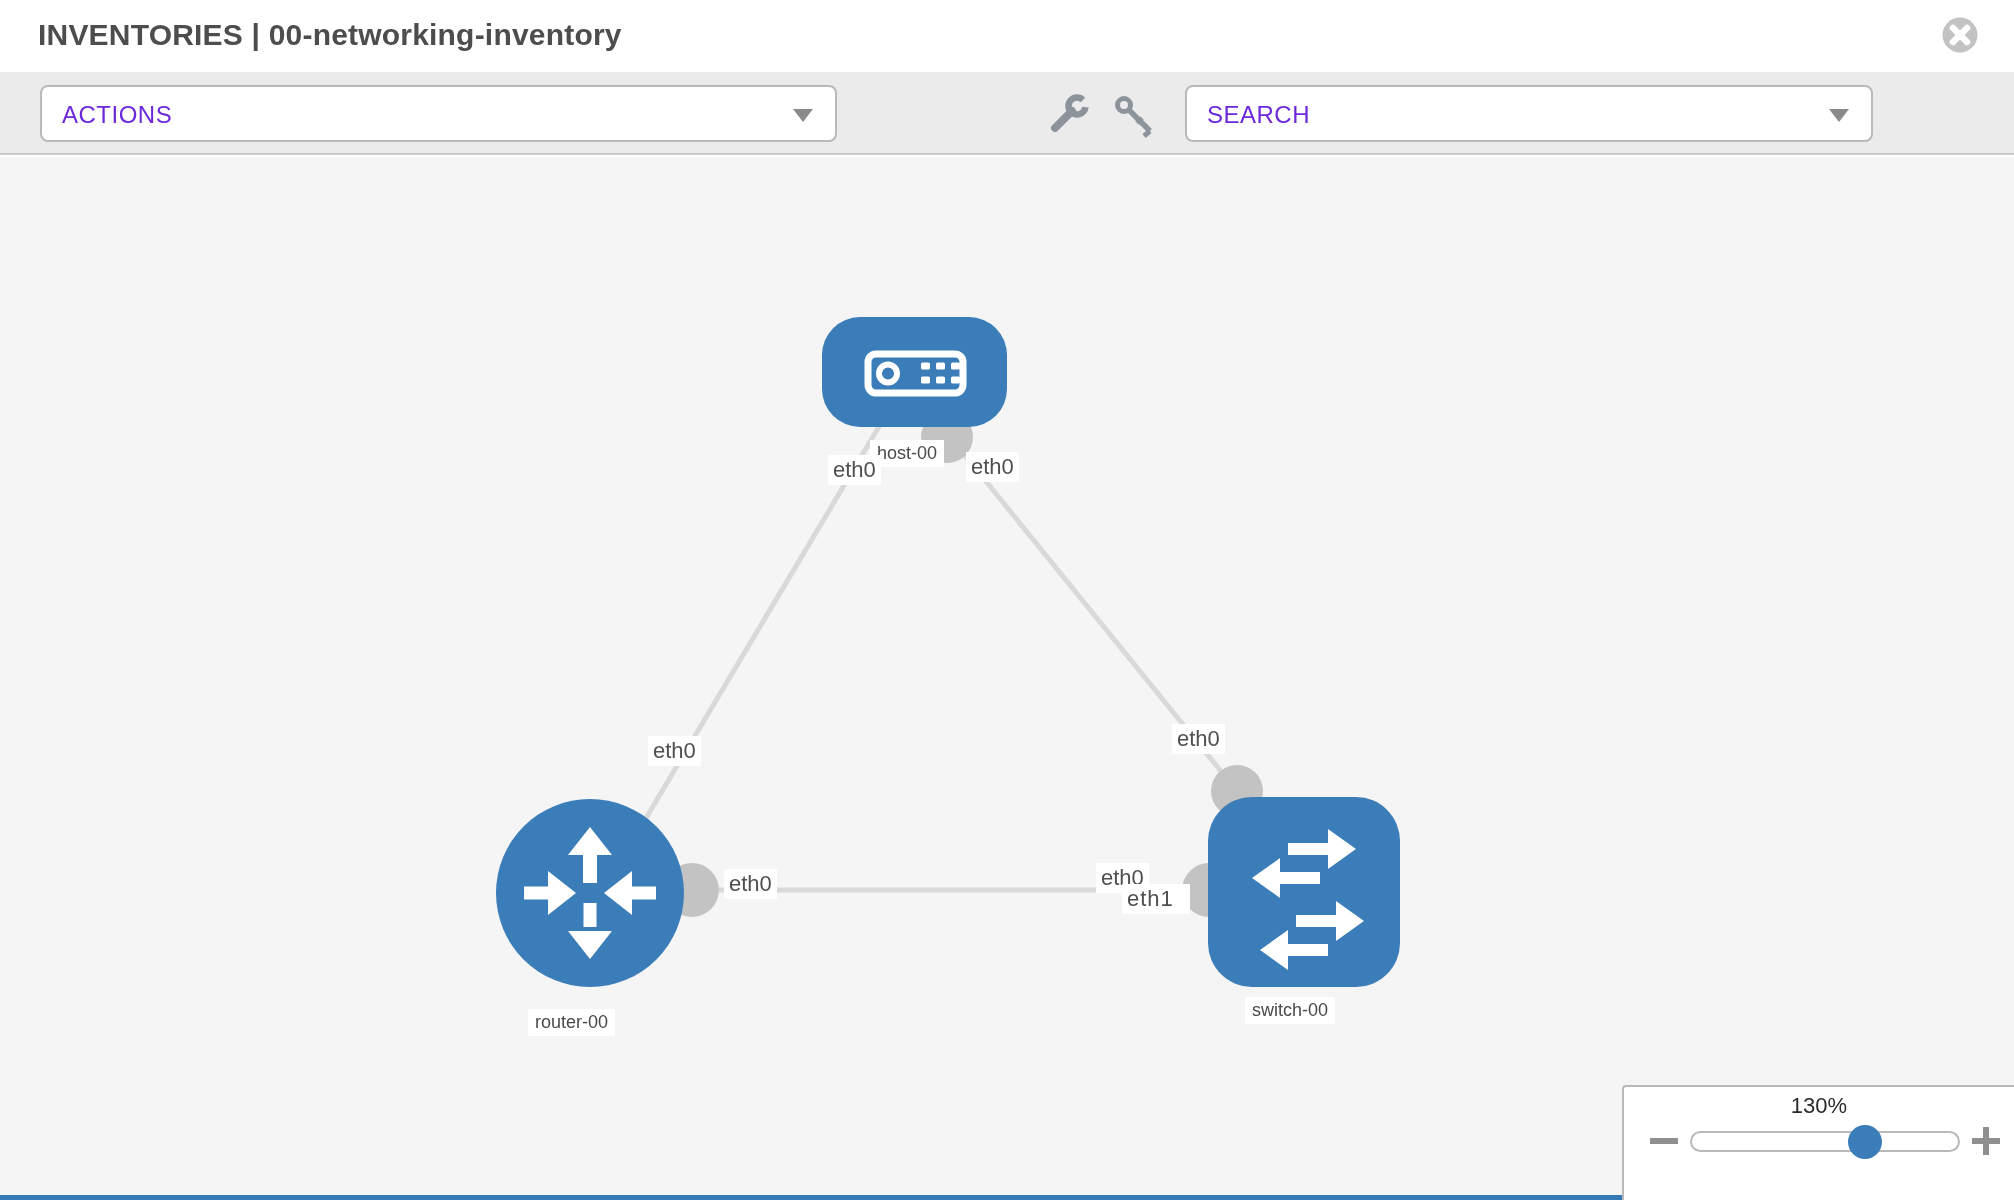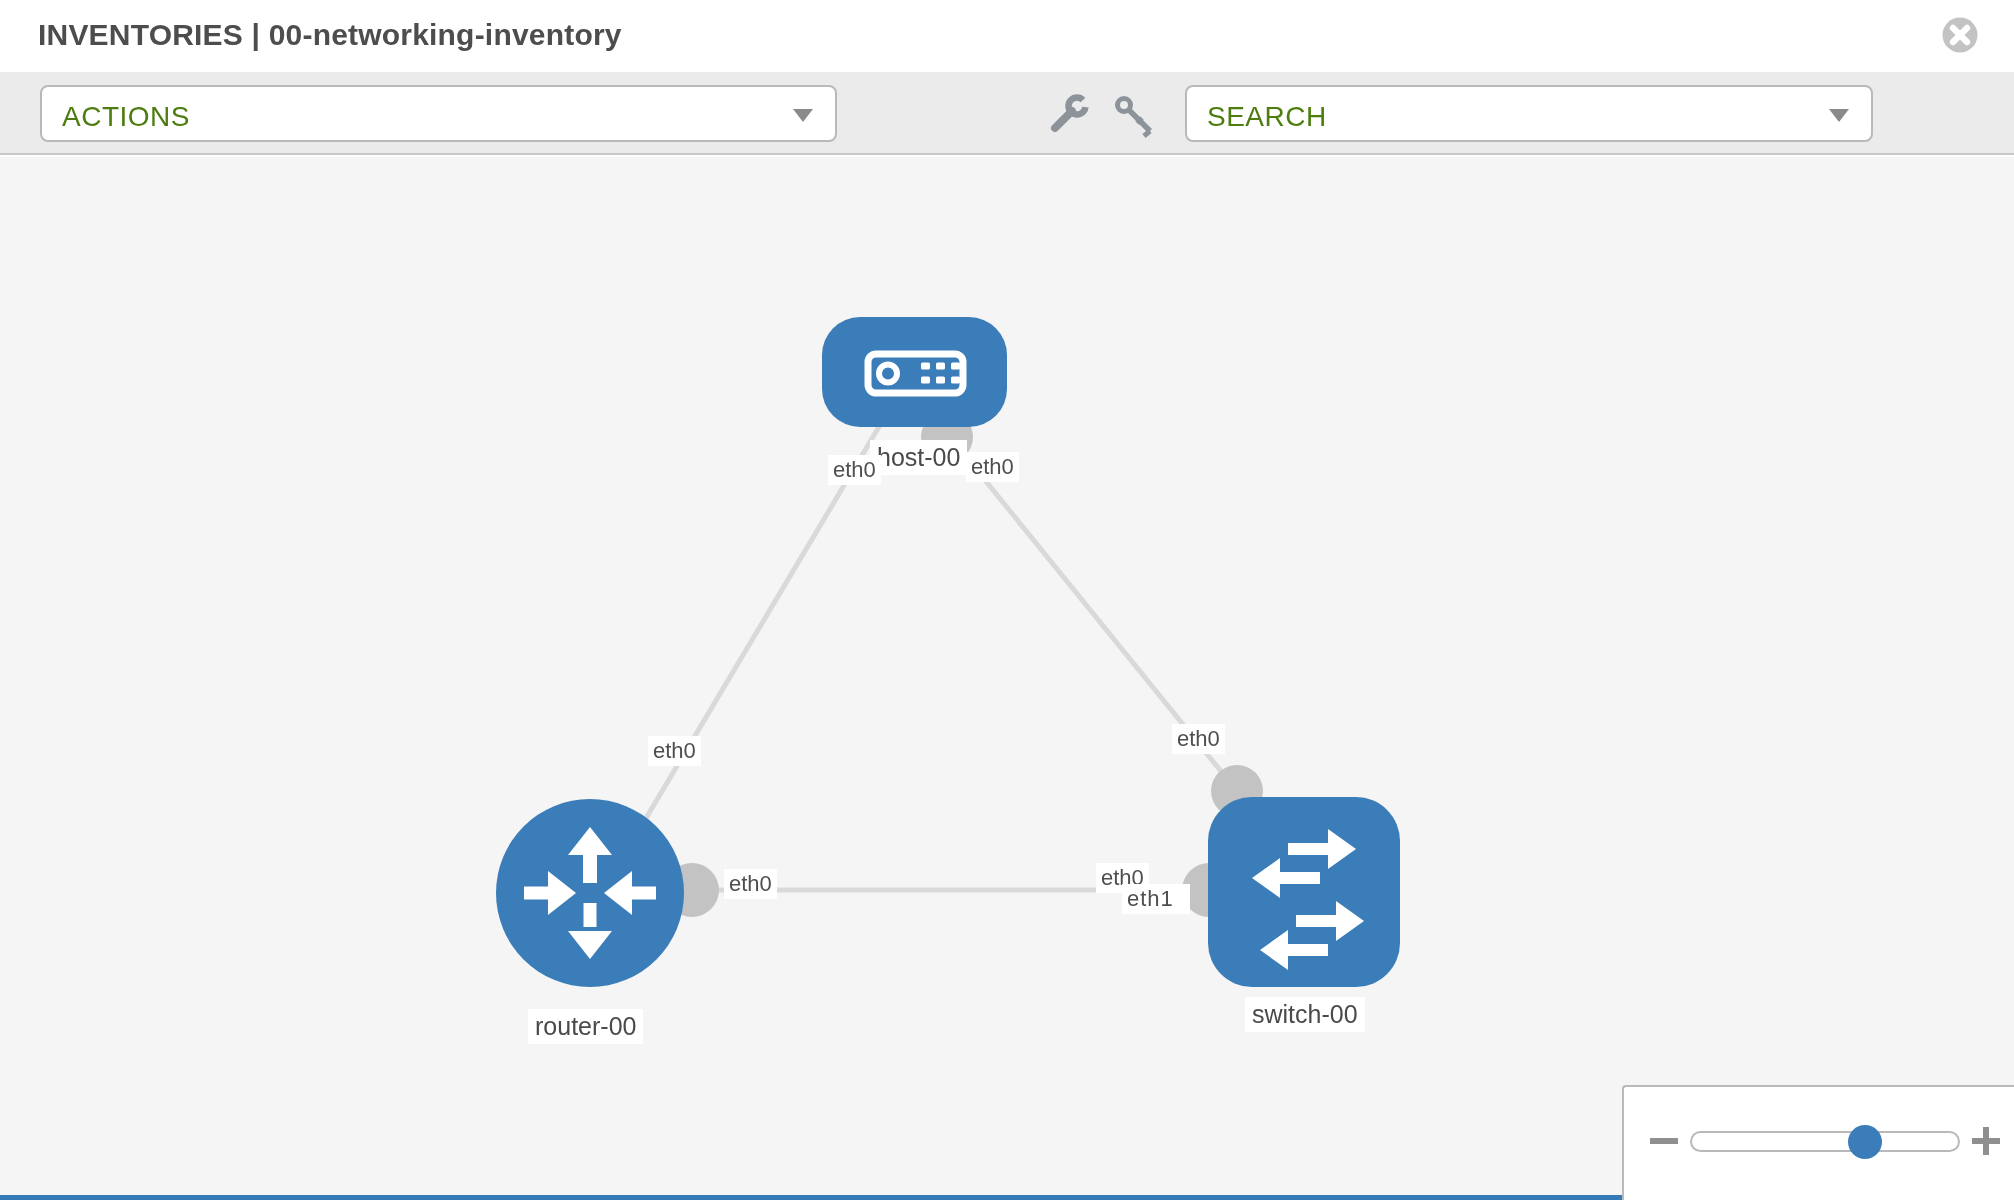--- a/index.html
+++ b/index.html
@@ -26,21 +26,21 @@
     background:#ebebeb; border-bottom:2px solid #c8c8c8;
   }
   .dropdown {
     position:absolute; top:13px; height:57px;
     background:#ffffff; border:2px solid #b9b9b9; border-radius:8px;
   }
   .dd-actions { left:40px; width:797px; }
   .dd-search  { left:1185px; width:688px; }
   .dd-label {
     position:absolute; left:20px; top:14px;
-    font-size:28px; color:#4d7c0f; letter-spacing:0.5px;
+    font-size:24px; color:#6d28d9; letter-spacing:0.5px;
   }
   .dd-caret {
     position:absolute; right:22px; top:22px; width:0; height:0;
     border-left:10px solid transparent; border-right:10px solid transparent;
     border-top:13px solid #8a8a8a;
   }
   .tool-icon { position:absolute; top:92px; width:46px; height:46px; cursor:pointer; }
   .icon-wrench { left:1046px; }
   .icon-key   { left:1112px; }
   
@@ -49,21 +49,21 @@
     background:#f5f5f5;
   }
   .links-layer { position:absolute; left:0; top:-157px; width:2014px; height:1200px; z-index:1; }
   .node { position:absolute; z-index:2; background:#3a7db9; cursor:pointer; }
   .node-host   { left:822px; top:317px; width:185px; height:110px; border-radius:38px; }
   .node-router { left:496px; top:799px; width:188px; height:188px; border-radius:50%; }
   .node-switch { left:1208px; top:797px; width:192px; height:190px; border-radius:44px; }
   .node svg { position:absolute; left:0; top:0; }
   .nlabel {
     position:absolute; z-index:3; background:#ffffff;
-    color:#4a4a4a; font-size:25px; padding:3px 7px; white-space:nowrap;
+    color:#4a4a4a; font-size:18px; padding:3px 7px; white-space:nowrap;
   }
   .lbl-host   { left:870px;  top:440px; }
   .lbl-router { left:528px;  top:997px;margin-top:12px; }
   .lbl-switch { left:1245px; top:997px; }
   .iflabel {
     position:absolute; z-index:3; background:#ffffff;
     color:#4f4f4f; font-size:22px; padding:2px 5px; white-space:nowrap;
   }
   .if-host-l   { left:828px;  top:455px; }
   .if-host-r   { left:966px;  top:452px; }
@@ -202,20 +202,21 @@
 
 <div class="iflabel if-host-l">eth0</div>
 <div class="iflabel if-router-t">eth0</div>
 <div class="iflabel if-host-r">eth0</div>
 <div class="iflabel if-switch-t">eth0</div>
 <div class="iflabel if-router-r">eth0</div>
 <div class="iflabel if-ghost">eth0</div>
 <div class="iflabel if-switch-l">eth1</div>
 
 <div class="zoom-panel">
+  <div class="zoom-value">130%</div>
   <div class="zoom-minus">
     <svg width="28" height="28" viewBox="0 0 28 28">
       <line x1="1" y1="14" x2="27" y2="14" stroke="#8f8f8f" stroke-width="6" stroke-linecap="round"></line>
     </svg>
   </div>
   <div class="zoom-track">
     <div class="zoom-thumb"></div>
   </div>
   <div class="zoom-plus">
     <svg width="28" height="28" viewBox="0 0 28 28">

